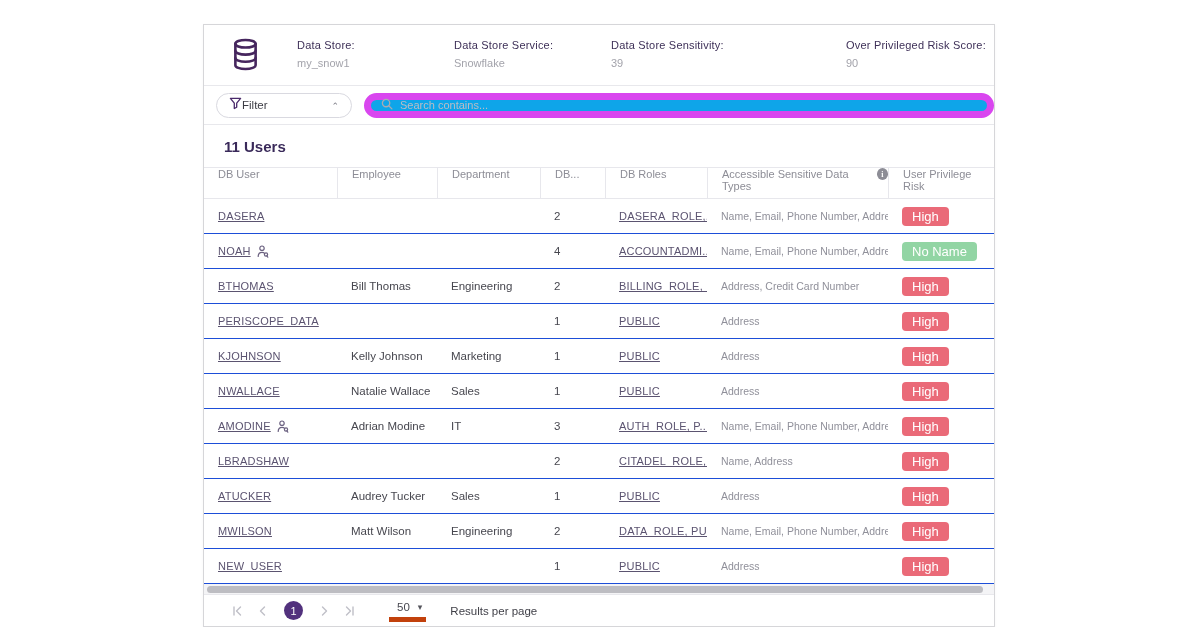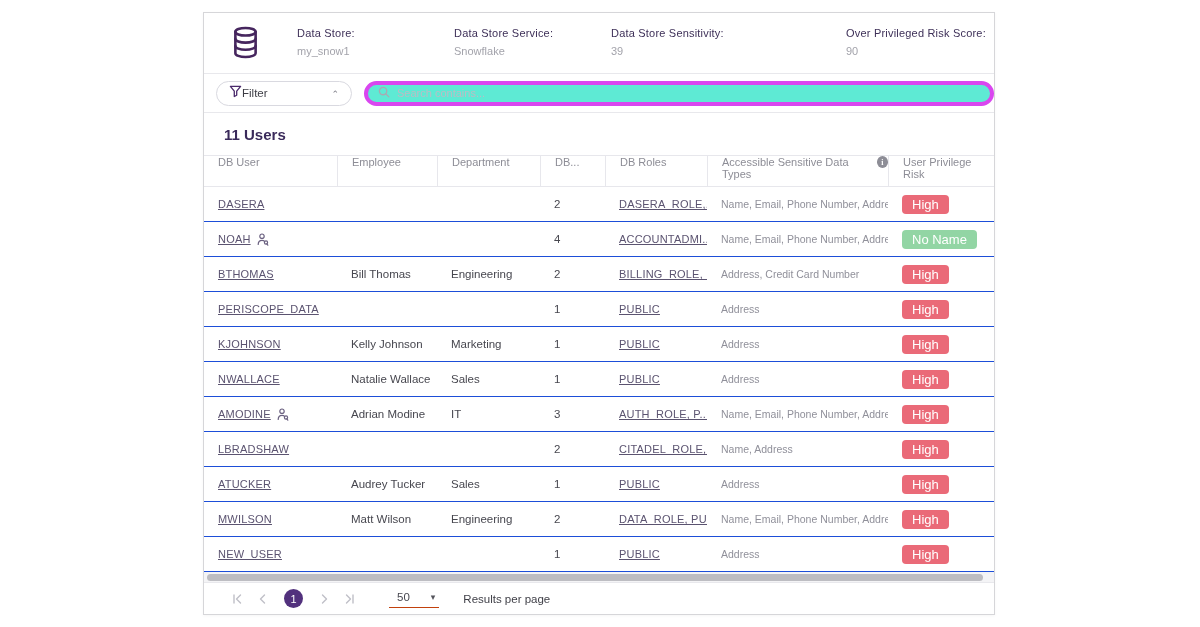--- a/index.html
+++ b/index.html
@@ -1,18 +1,18 @@
 <!DOCTYPE html>
 <html style="--brand_purple: #52317d; --icon_purple: #46265e; --risk_high_bg: #ea6a78; --risk_none_bg: #92d5a4; --link_color: #5b5370;"><head>
 <meta charset="utf-8">
 <style>
   * { margin:0; padding:0; box-sizing:border-box; }
   html,body { width:1200px; height:627px; background:#ffffff; font-family:"Liberation Sans", sans-serif; }
   .panel {
-    position:absolute; left:203px; top:12px; width:792px; height:603px;
+    position:absolute; left:203px; top:24px; width:792px; height:603px;
     background:#fff; border:1px solid #d6d6d9; box-shadow:0 1px 3px rgba(0,0,0,0.04);
     display:flex; flex-direction:column; overflow:hidden;
   }
   .divider { height:1px; background:#e8e8ec; flex:none; }
 
   
   .ds-header { position:relative; height:60px; flex:none; }
   .ds-icon { position:absolute; left:28px; top:13px; }
   .ds-field { position:absolute; top:14px; }
   .ds-field .lbl { display:block; font-size:11px; color:#3e3058; letter-spacing:.2px; }
@@ -21,22 +21,22 @@
 
   
   .toolbar { height:38px; flex:none; display:flex; align-items:center; padding-left:12px; gap:12px; }
   .filter-pill {
     flex:none; width:136px; height:25px; border:1px solid #d9d9e0; border-radius:13px;
     display:flex; align-items:center; padding:0 12px; background:#fff; cursor:pointer;
   }
   .filter-pill .flabel { font-size:11.5px; color:#3c3c44; flex:1; }
   .caret-up { font-size:9px; color:#7a7a84; transform:translateY(1px); }
   .search-pill {
-    flex:1; height:25px; border:4px solid #d946ef; border-radius:13px;
-    display:flex; align-items:center; padding:0 10px; gap:7px; background:#5eead4;
+    flex:1; height:25px; border:7px solid #d946ef; border-radius:13px;
+    display:flex; align-items:center; padding:0 10px; gap:7px; background:#0ea5e9;
   }
   .search-pill input {
     border:none; outline:none; flex:1; font-size:11px; color:#4a4a52; background:transparent;
     font-family:"Liberation Sans", sans-serif;
   }
   .search-pill input::placeholder { color:#bcbcc4; }
 
   
   .title-row { height:42px; flex:none; display:flex; align-items:center; padding-left:20px; }
   .title-row span { font-size:15px; font-weight:700; color:#3a2a5a; }
@@ -72,21 +72,21 @@
   .hscroll { height:10px; flex:none; background:#f4f4f6; display:flex; align-items:center; padding:0 3px; }
   .hthumb { height:7px; width:99%; background:#bdbdc2; border-radius:4px; cursor:grab; }
 
   
   .pagination { flex:1; display:flex; align-items:center; padding-left:20px; gap:0; }
   .pg-btn { width:26px; height:26px; display:flex; align-items:center; justify-content:center; cursor:pointer; }
   .pg-circle {
     width:19px; height:19px; border-radius:50%; background:var(--brand_purple,#52317d); color:#fff;
     font-size:11px; display:flex; align-items:center; justify-content:center; margin:0 8px; cursor:pointer;
   }
-  .pg-size { display:inline-flex; align-items:center; gap:21px; border-bottom:1px solid #c2410c;
+  .pg-size { display:inline-flex; align-items:center; gap:8px; border-bottom:5px solid #c2410c;
     padding:2px 4px 4px 8px; margin-left:26px; cursor:pointer; }
   .pg-size .num { font-size:11.5px; color:#47474f; }
   .pg-size .dd { font-size:9px; color:#55555d; }
   .pg-label { margin-left:24px; font-size:11.5px; color:#3f3f47; }
 </style>
 </head>
 <body>
 
 <div class="panel">
 

